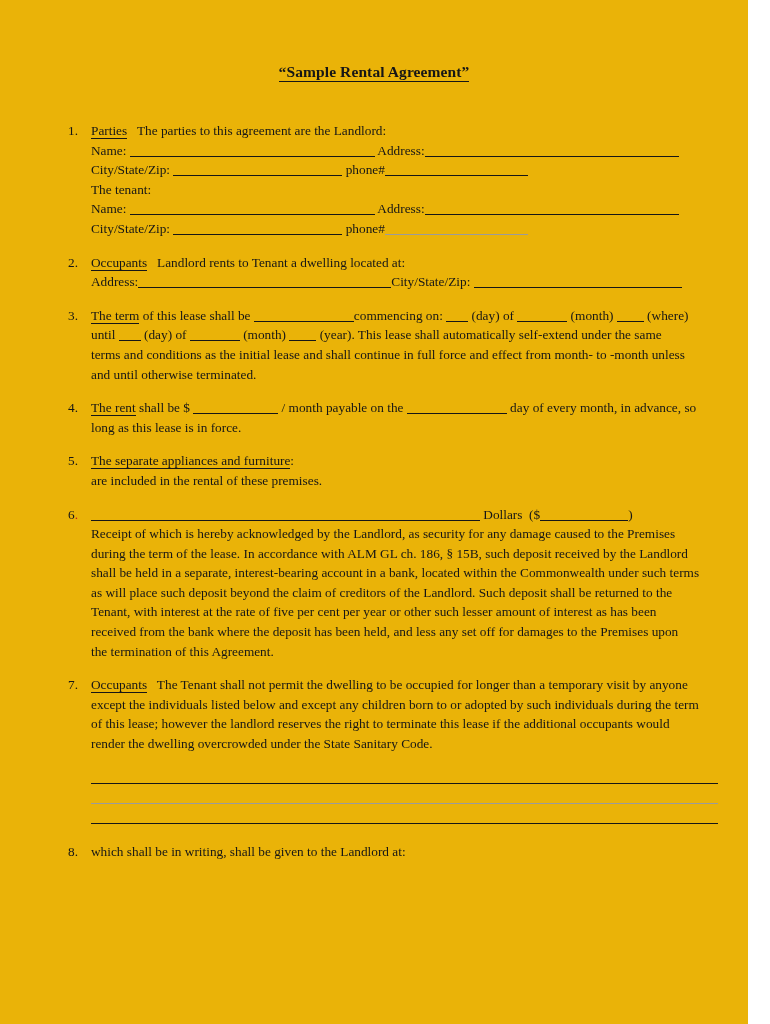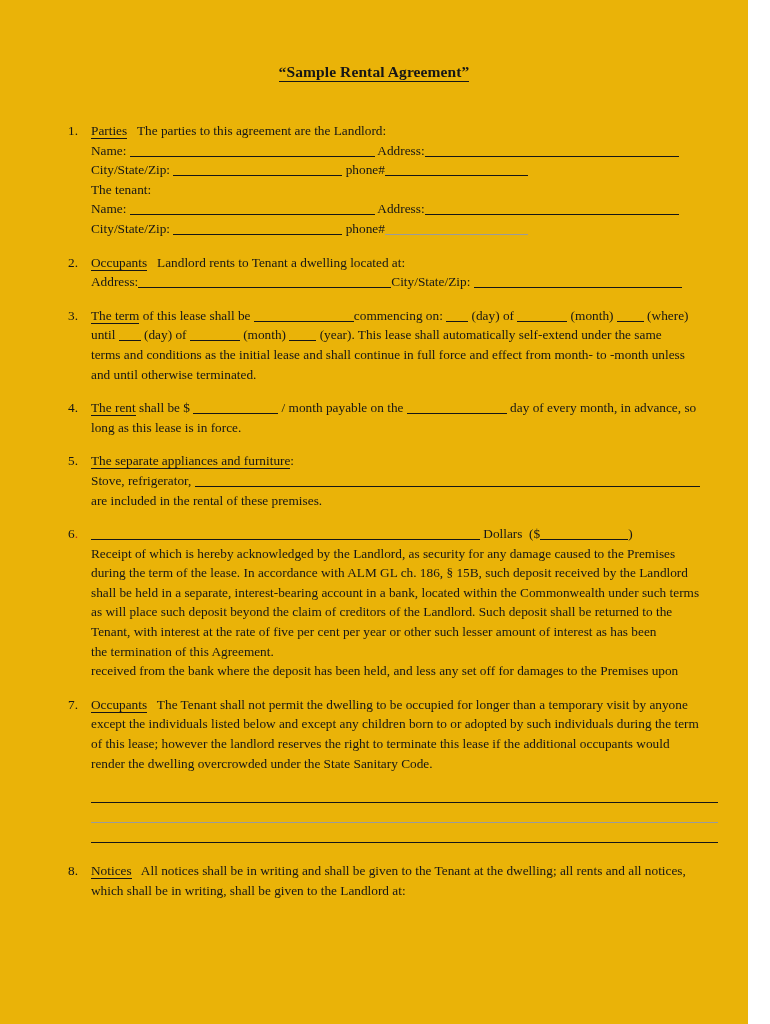--- a/index.html
+++ b/index.html
@@ -94,35 +94,34 @@
         <div class="num"><span>4.</span></div>
         <div class="body">
           <div class="line"><span class="seg-u">The rent</span><span> shall be $ </span><span class="blank" style="width: 85px;"></span><span> / month payable on the </span><span class="blank" style="width: 100px;"></span><span> day of every month, in advance, so</span></div>
           <div class="line"><span>long as this lease is in force.</span></div>
         </div>
       </div>
       <div class="item">
         <div class="num"><span>5.</span></div>
         <div class="body">
           <div class="line"><span class="seg-u">The separate appliances and furniture</span><span>:</span></div>
-          <div class="line"><span>Stove, refrigerator, </span><span class="blank" style="width: 505px;"></span></div>
           <div class="line"><span>are included in the rental of these premises.</span></div>
         </div>
       </div>
       <div class="item">
         <div class="num"><span>6</span><span style="color: rgb(194, 31, 31);">.</span></div>
         <div class="body">
           <div class="line"><span class="blank" style="width: 389px;"></span><span> Dollars  ($</span><span class="blank" style="width: 88px;"></span><span>)</span></div>
           <div class="line"><span>Receipt of which is hereby acknowledged by the Landlord, as security for any damage caused to the Premises</span></div>
           <div class="line"><span>during the term of the lease. In accordance with ALM GL ch. 186, § 15B, such deposit received by the Landlord</span></div>
           <div class="line"><span>shall be held in a separate, interest-bearing account in a bank, located within the Commonwealth under such terms</span></div>
           <div class="line"><span>as will place such deposit beyond the claim of creditors of the Landlord. Such deposit shall be returned to the</span></div>
           <div class="line"><span>Tenant, with interest at the rate of five per cent per year or other such lesser amount of interest as has been</span></div>
+          <div class="line"><span>received from the bank where the deposit has been held, and less any set off for damages to the Premises upon</span></div>
           <div class="line"><span>the termination of this Agreement.</span></div>
-          <div class="line"><span>received from the bank where the deposit has been held, and less any set off for damages to the Premises upon</span></div>
         </div>
       </div>
       <div class="item">
         <div class="num"><span>7.</span></div>
         <div class="body">
           <div class="line"><span class="seg-u">Occupants</span><span>   The Tenant shall not permit the dwelling to be occupied for longer than a temporary visit by anyone</span></div>
           <div class="line"><span>except the individuals listed below and except any children born to or adopted by such individuals during the term</span></div>
           <div class="line"><span>of this lease; however the landlord reserves the right to terminate this lease if the additional occupants would</span></div>
           <div class="line"><span>render the dwelling overcrowded under the State Sanitary Code.</span></div>
         </div>
@@ -131,18 +130,17 @@
         <div class="num"><span> </span></div>
         <div class="body">
           <div class="line"><span class="blank" style="width: 627px;"></span></div>
           <div class="line"><span class="blank" style="width: 627px; color: rgb(155, 155, 155);"></span></div>
           <div class="line"><span class="blank" style="width: 627px;"></span></div>
         </div>
       </div>
       <div class="item">
         <div class="num"><span>8.</span></div>
         <div class="body">
-          <div class="line"><span class="seg-u">Notices</span><span>   All notices shall be in writing and shall be given to the Tenant at the dwelling; all rents and all notices,</span></div>
           <div class="line"><span>which shall be in writing, shall be given to the Landlord at:</span></div>
         </div>
       </div>
     </div>
 </div>
 
 </body></html>

